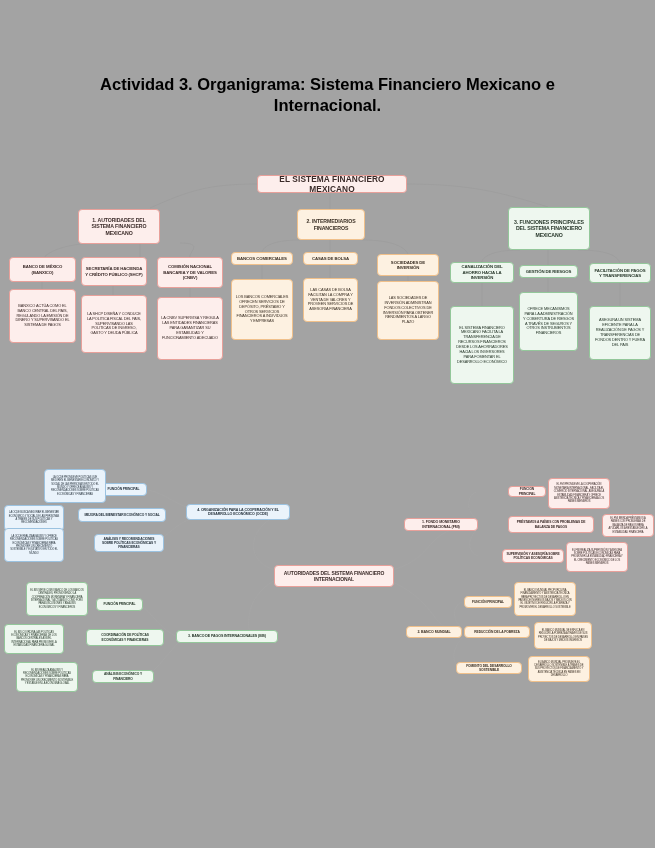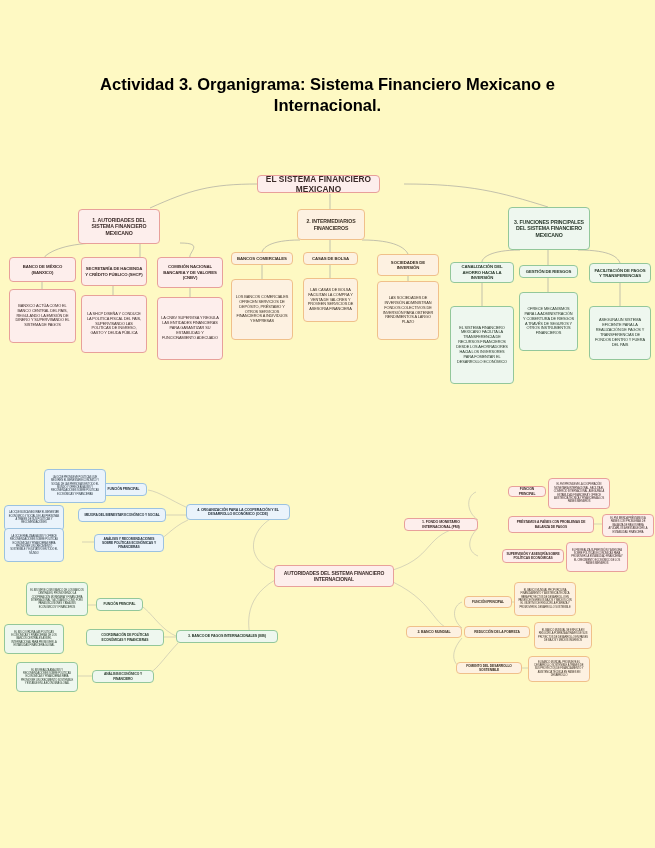--- a/index.html
+++ b/index.html
@@ -6,21 +6,21 @@
   html, body {
     margin: 0; padding: 0;
     width: 655px; height: 848px;
     background: #ffffff;
     font-family: "Liberation Sans", sans-serif;
     overflow: hidden;
   }
   #page {
     position: relative;
     width: 655px; height: 848px;
-    background: #fef9c3;
+    background: #a3a3a3;
   }
   #title {
     position: absolute;
     left: 70px; top: 74px;
     width: 515px;
     text-align: center;
     font-size: 16.5px;
     font-weight: bold;
     line-height: 1.28;
     color: #000;
@@ -90,21 +90,21 @@
     <path d="M408,270 L408,281"></path>
 
     <path d="M520,250 C490,250 482,258 482,262"></path>
     <path d="M548,250 L548,265"></path>
     <path d="M578,250 C612,250 618,258 620,263"></path>
     <path d="M482,283 L482,306"></path>
     <path d="M548,274 L548,292"></path>
     <path d="M620,278 L620,306"></path>
   </svg>
 
-  <div class="node red root" style="left:257px; top:175px; width:123px; height:18px;">EL SISTEMA FINANCIERO MEXICANO</div>
+  <div class="node red root" style="left:257px; top:175px; width:150px; height:18px;">EL SISTEMA FINANCIERO MEXICANO</div>
 
   <div class="node red lvl1" style="left:78px; top:209px; width:82px; height:35px;">1. AUTORIDADES DEL SISTEMA FINANCIERO MEXICANO</div>
 
   <div class="node red lvl2" style="left:9px; top:257px; width:67px; height:25px;">BANCO DE MÉXICO (BANXICO)</div>
   <div class="node red lvl3" style="left:9px; top:289px; width:67px; height:54px;">BANXICO ACTÚA COMO EL BANCO CENTRAL DEL PAÍS, REGULANDO LA EMISIÓN DE DINERO Y SUPERVISANDO EL SISTEMA DE PAGOS</div>
 
   <div class="node red lvl2" style="left:81px; top:257px; width:66px; height:29px;">SECRETARÍA DE HACIENDA Y CRÉDITO PÚBLICO (SHCP)</div>
   <div class="node red lvl3" style="left:81px; top:295px; width:66px; height:58px;">LA SHCP DISEÑA Y CONDUCE LA POLÍTICA FISCAL DEL PAÍS, SUPERVISANDO LAS POLÍTICAS DE INGRESO, GASTO Y DEUDA PÚBLICA</div>
 
   <div class="node red lvl2" style="left:157px; top:257px; width:66px; height:31px;">COMISIÓN NACIONAL BANCARIA Y DE VALORES (CNBV)</div>

